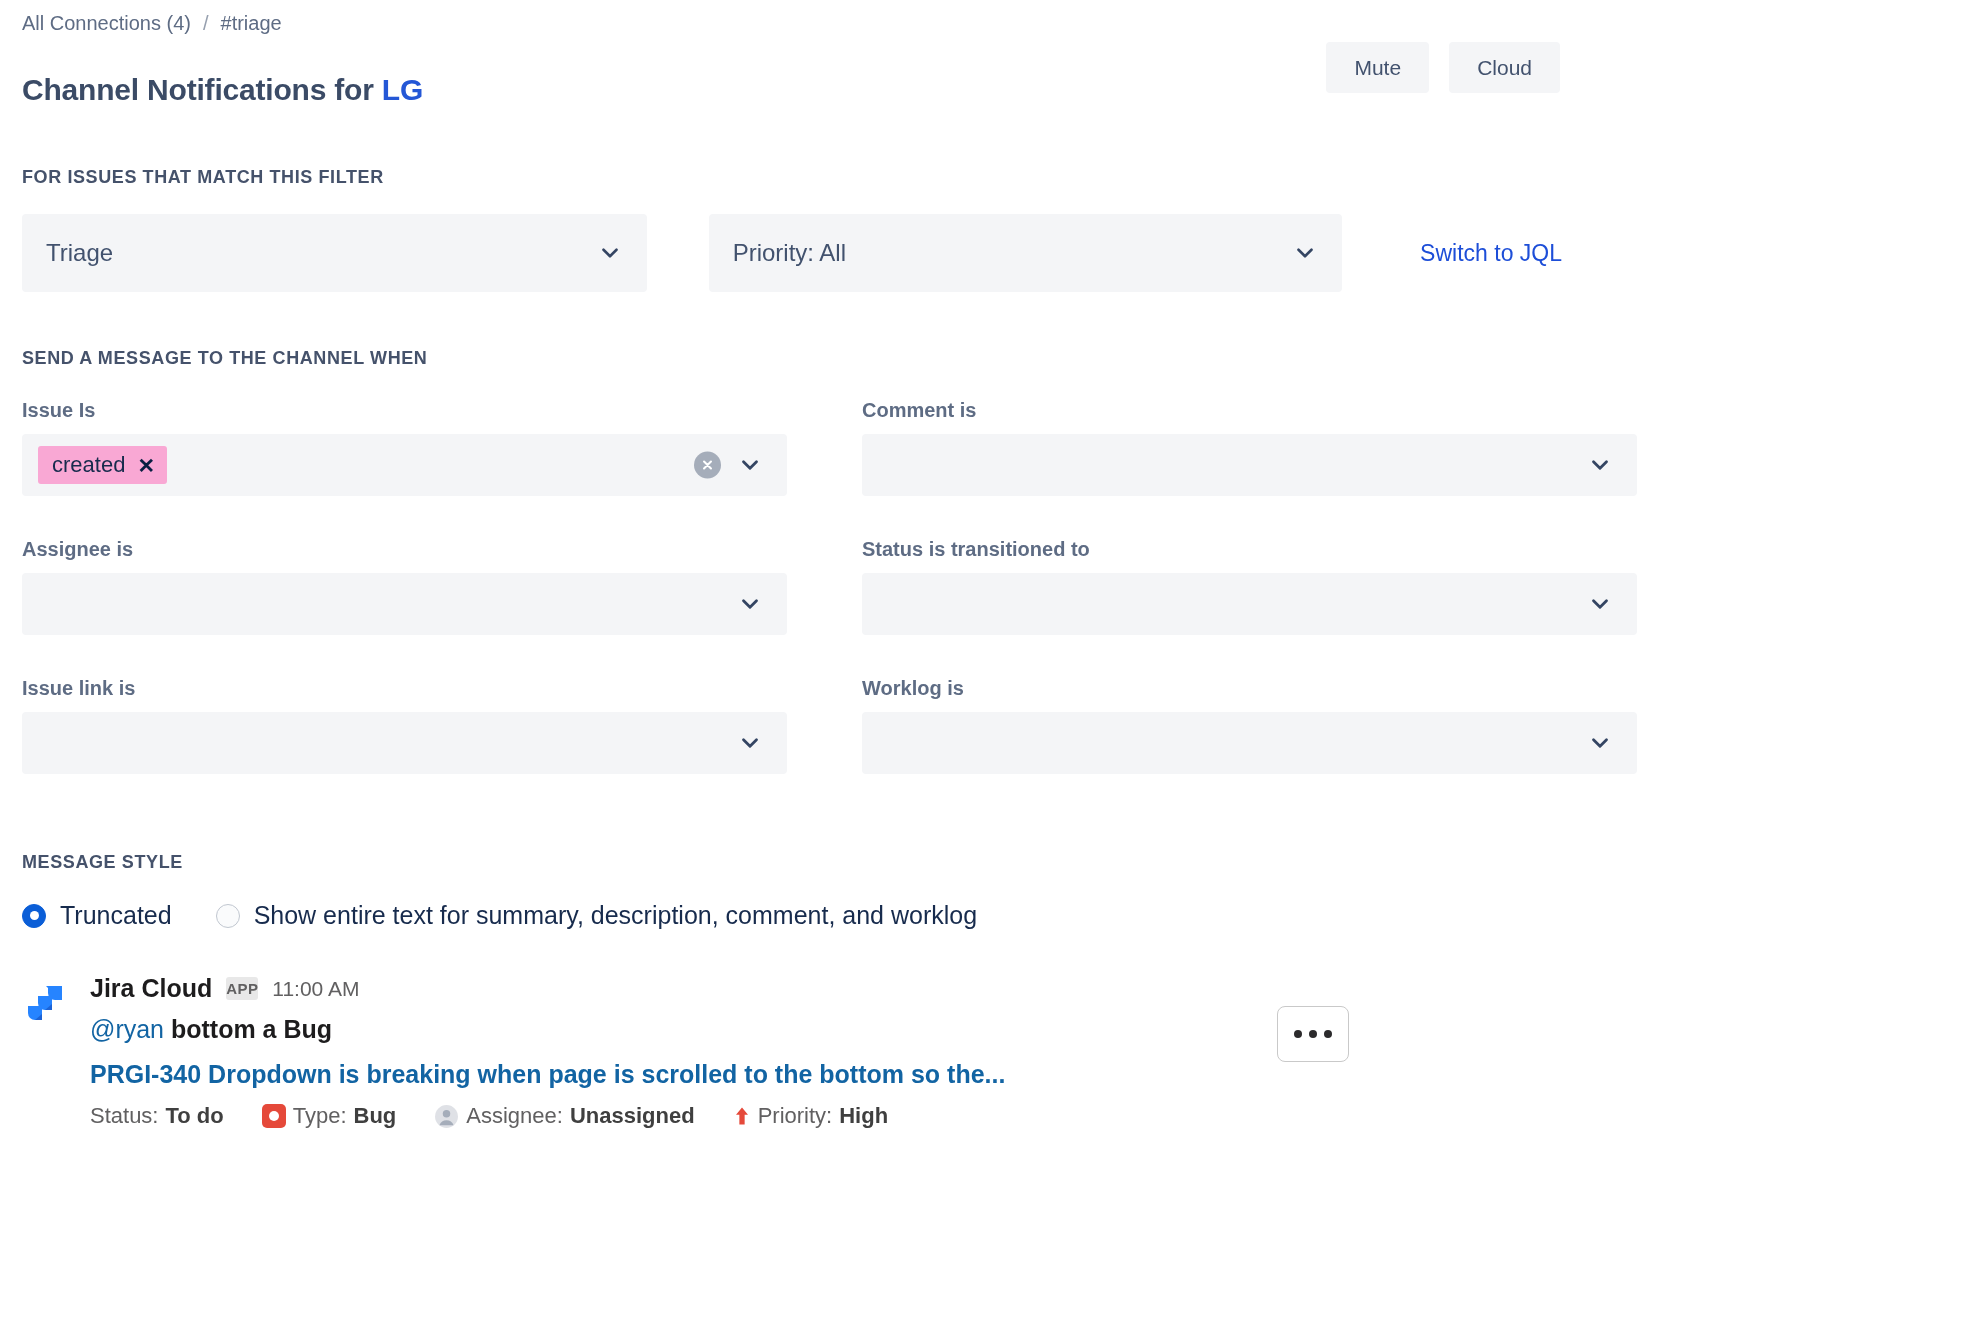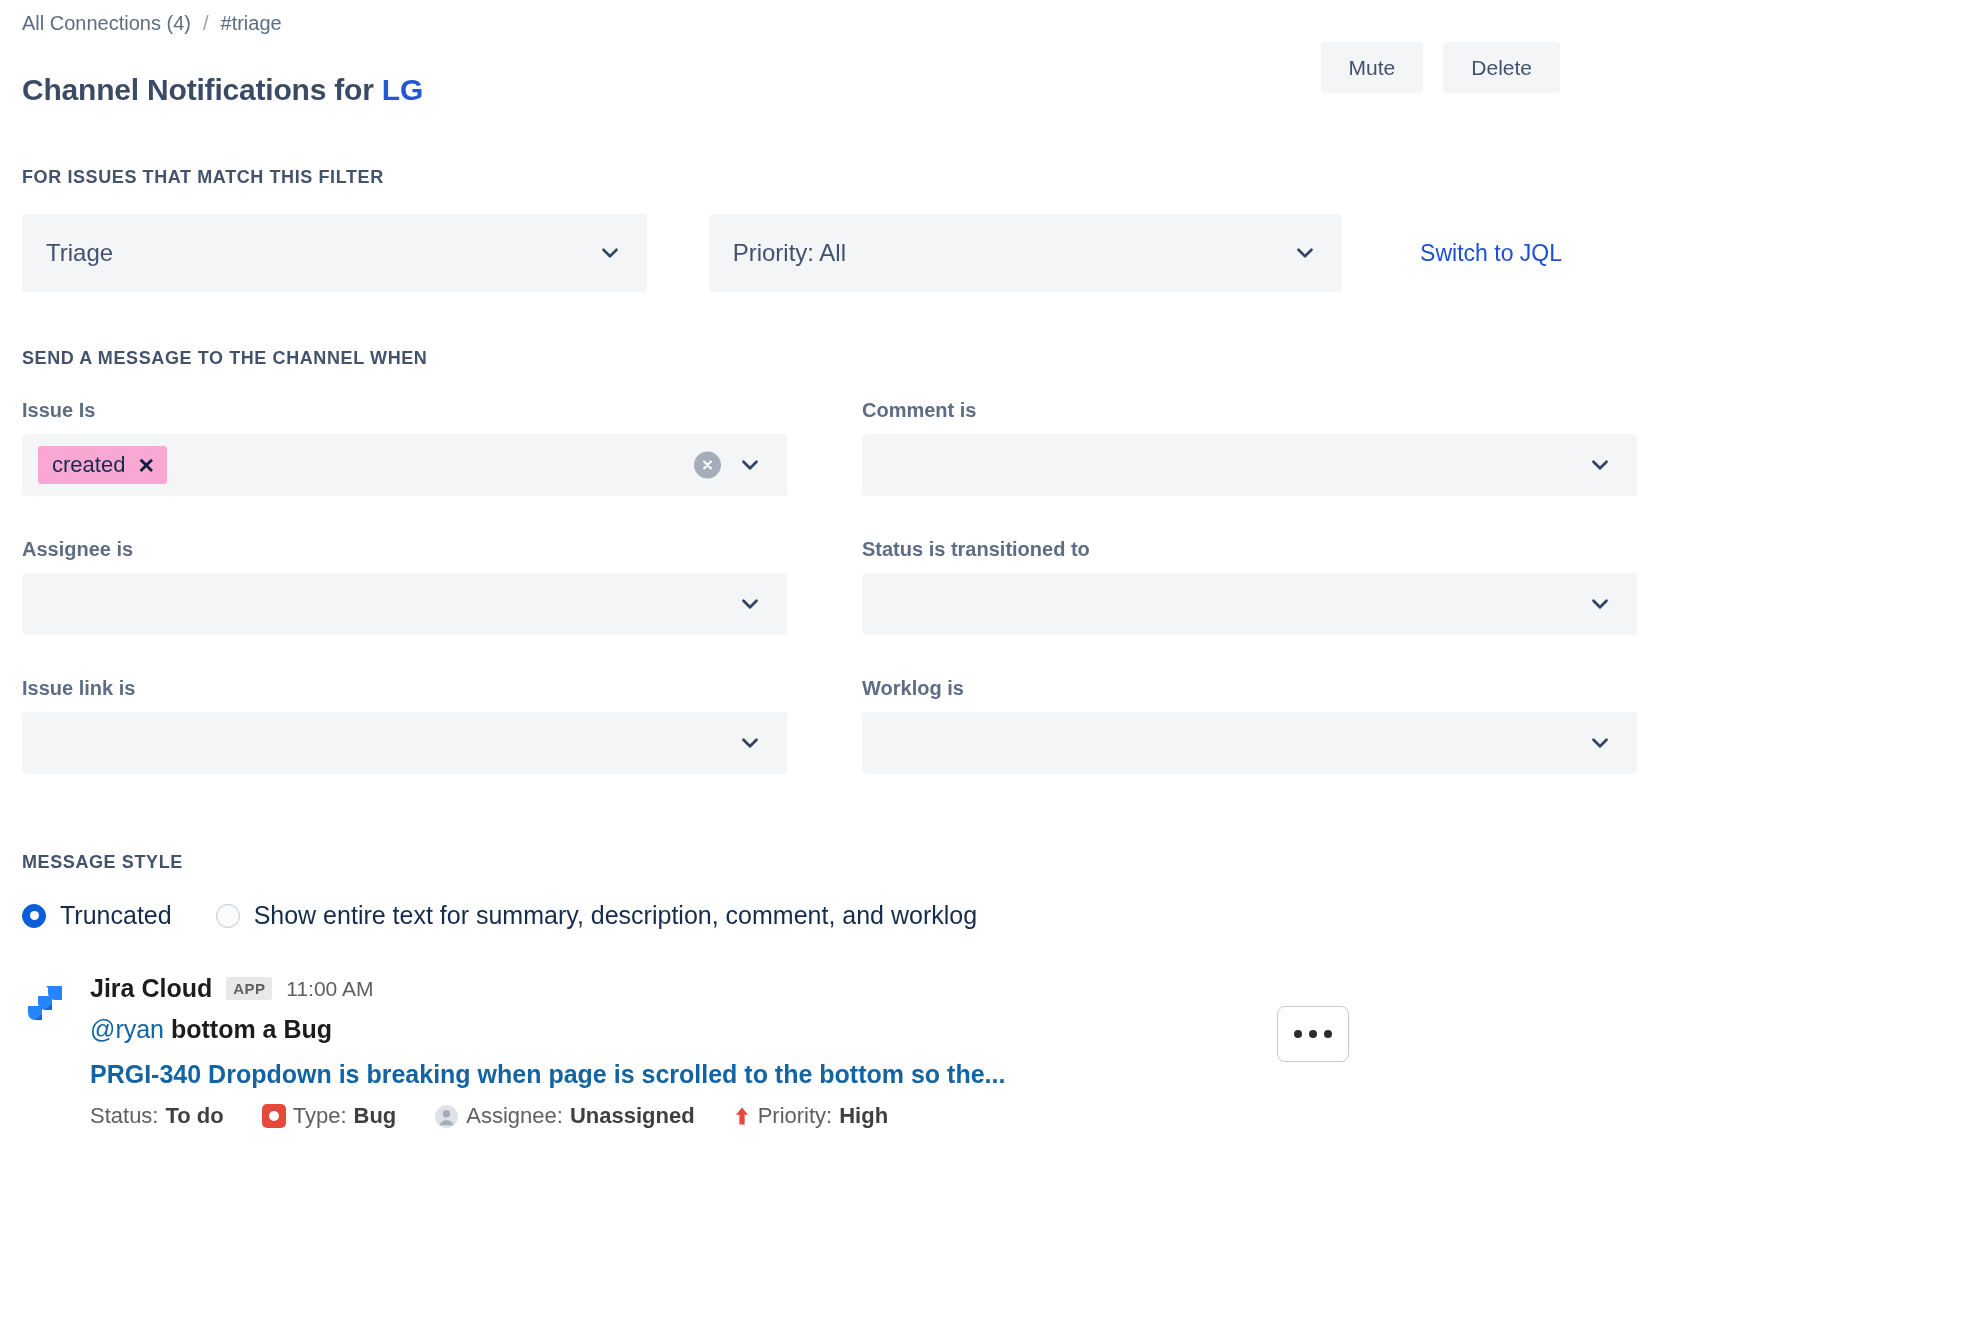--- a/index.html
+++ b/index.html
@@ -123,21 +123,21 @@
   .radio-label { font-size: 25px; color: #172B4D; }
 
   
   .preview { margin-top: 44px; position: relative; display: flex; gap: 22px; }
   .jira-logo { width: 46px; height: 46px; margin-top: 8px; flex: 0 0 auto; }
   .msg-body { flex: 1 1 auto; }
   .msg-head { display: flex; align-items: center; gap: 14px; }
   .msg-author { font-size: 25px; font-weight: bold; color: #1D1C1D; }
   .app-badge {
     background: #E8E8E8; color: #616061; font-size: 15px; font-weight: bold;
-    padding: 3px 7px; border-radius: 3px; letter-spacing: .4px;
+    padding: 3px 0; border-radius: 3px; letter-spacing: .4px;
   }
   .msg-time { font-size: 21px; color: #616061; }
   .msg-line1 { margin-top: 12px; font-size: 25px; color: #1D1C1D; font-weight: bold; }
   .msg-line1 .mention { color: #1264A3; font-weight: normal; }
   .msg-issue {
     margin-top: 16px; font-size: 25px; font-weight: bold; color: #1264A3;
     cursor: pointer;
   }
   .msg-meta { margin-top: 14px; display: flex; align-items: center; gap: 14px; font-size: 22px; color: #616061; }
   .msg-meta .strong { color: #3f3f3f; font-weight: bold; }
@@ -166,21 +166,21 @@
 <div class="page">
 
   <div class="breadcrumb">
     <span class="crumb">All Connections (4)</span>
     <span class="sep">/</span>
     <span class="crumb">#triage</span>
   </div>
 
   <div class="top-actions">
     <button class="btn-std">Mute</button>
-    <button class="btn-std">Delete</button>
+    <button class="btn-std">Cloud</button>
   </div>
 
   <div class="page-title"><span>Channel Notifications for </span><span class="accent">LG</span></div>
 
   <div style="margin-top:60px;">
     <div class="section-head">FOR ISSUES THAT MATCH THIS FILTER</div>
     <div class="filter-row">
       <div class="field-wrap first">
         <div class="sel">
           <span class="sel-value">Triage</span>

